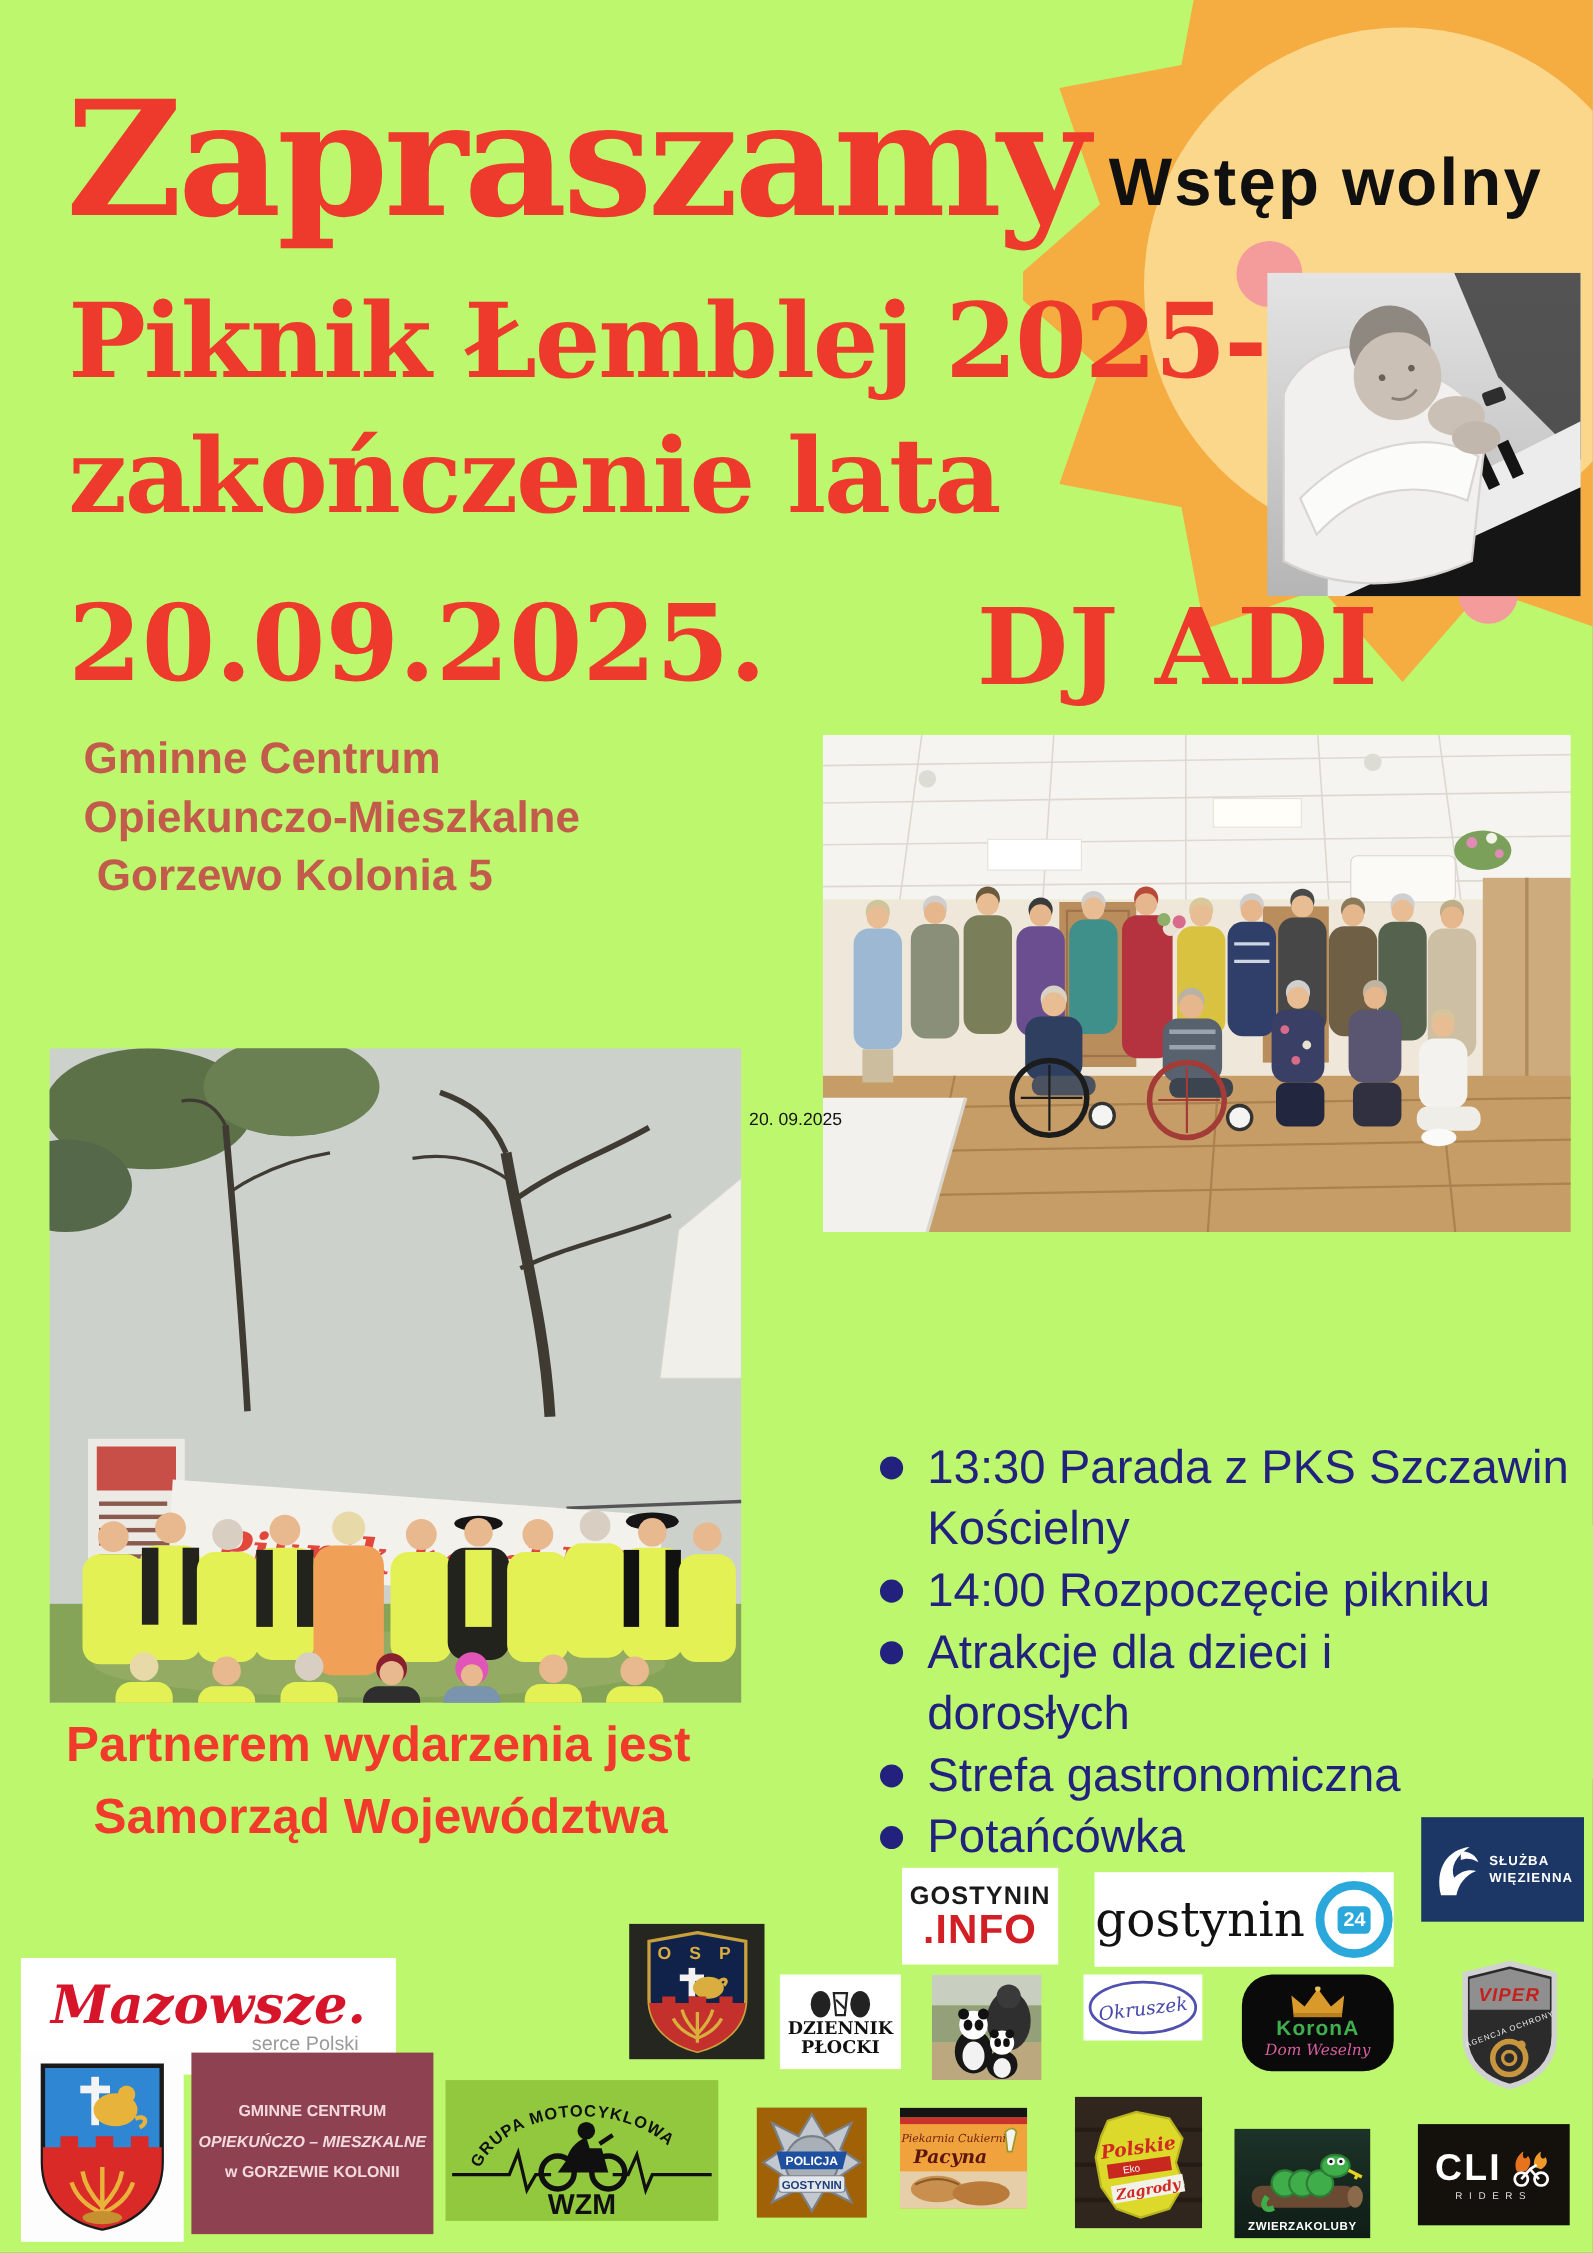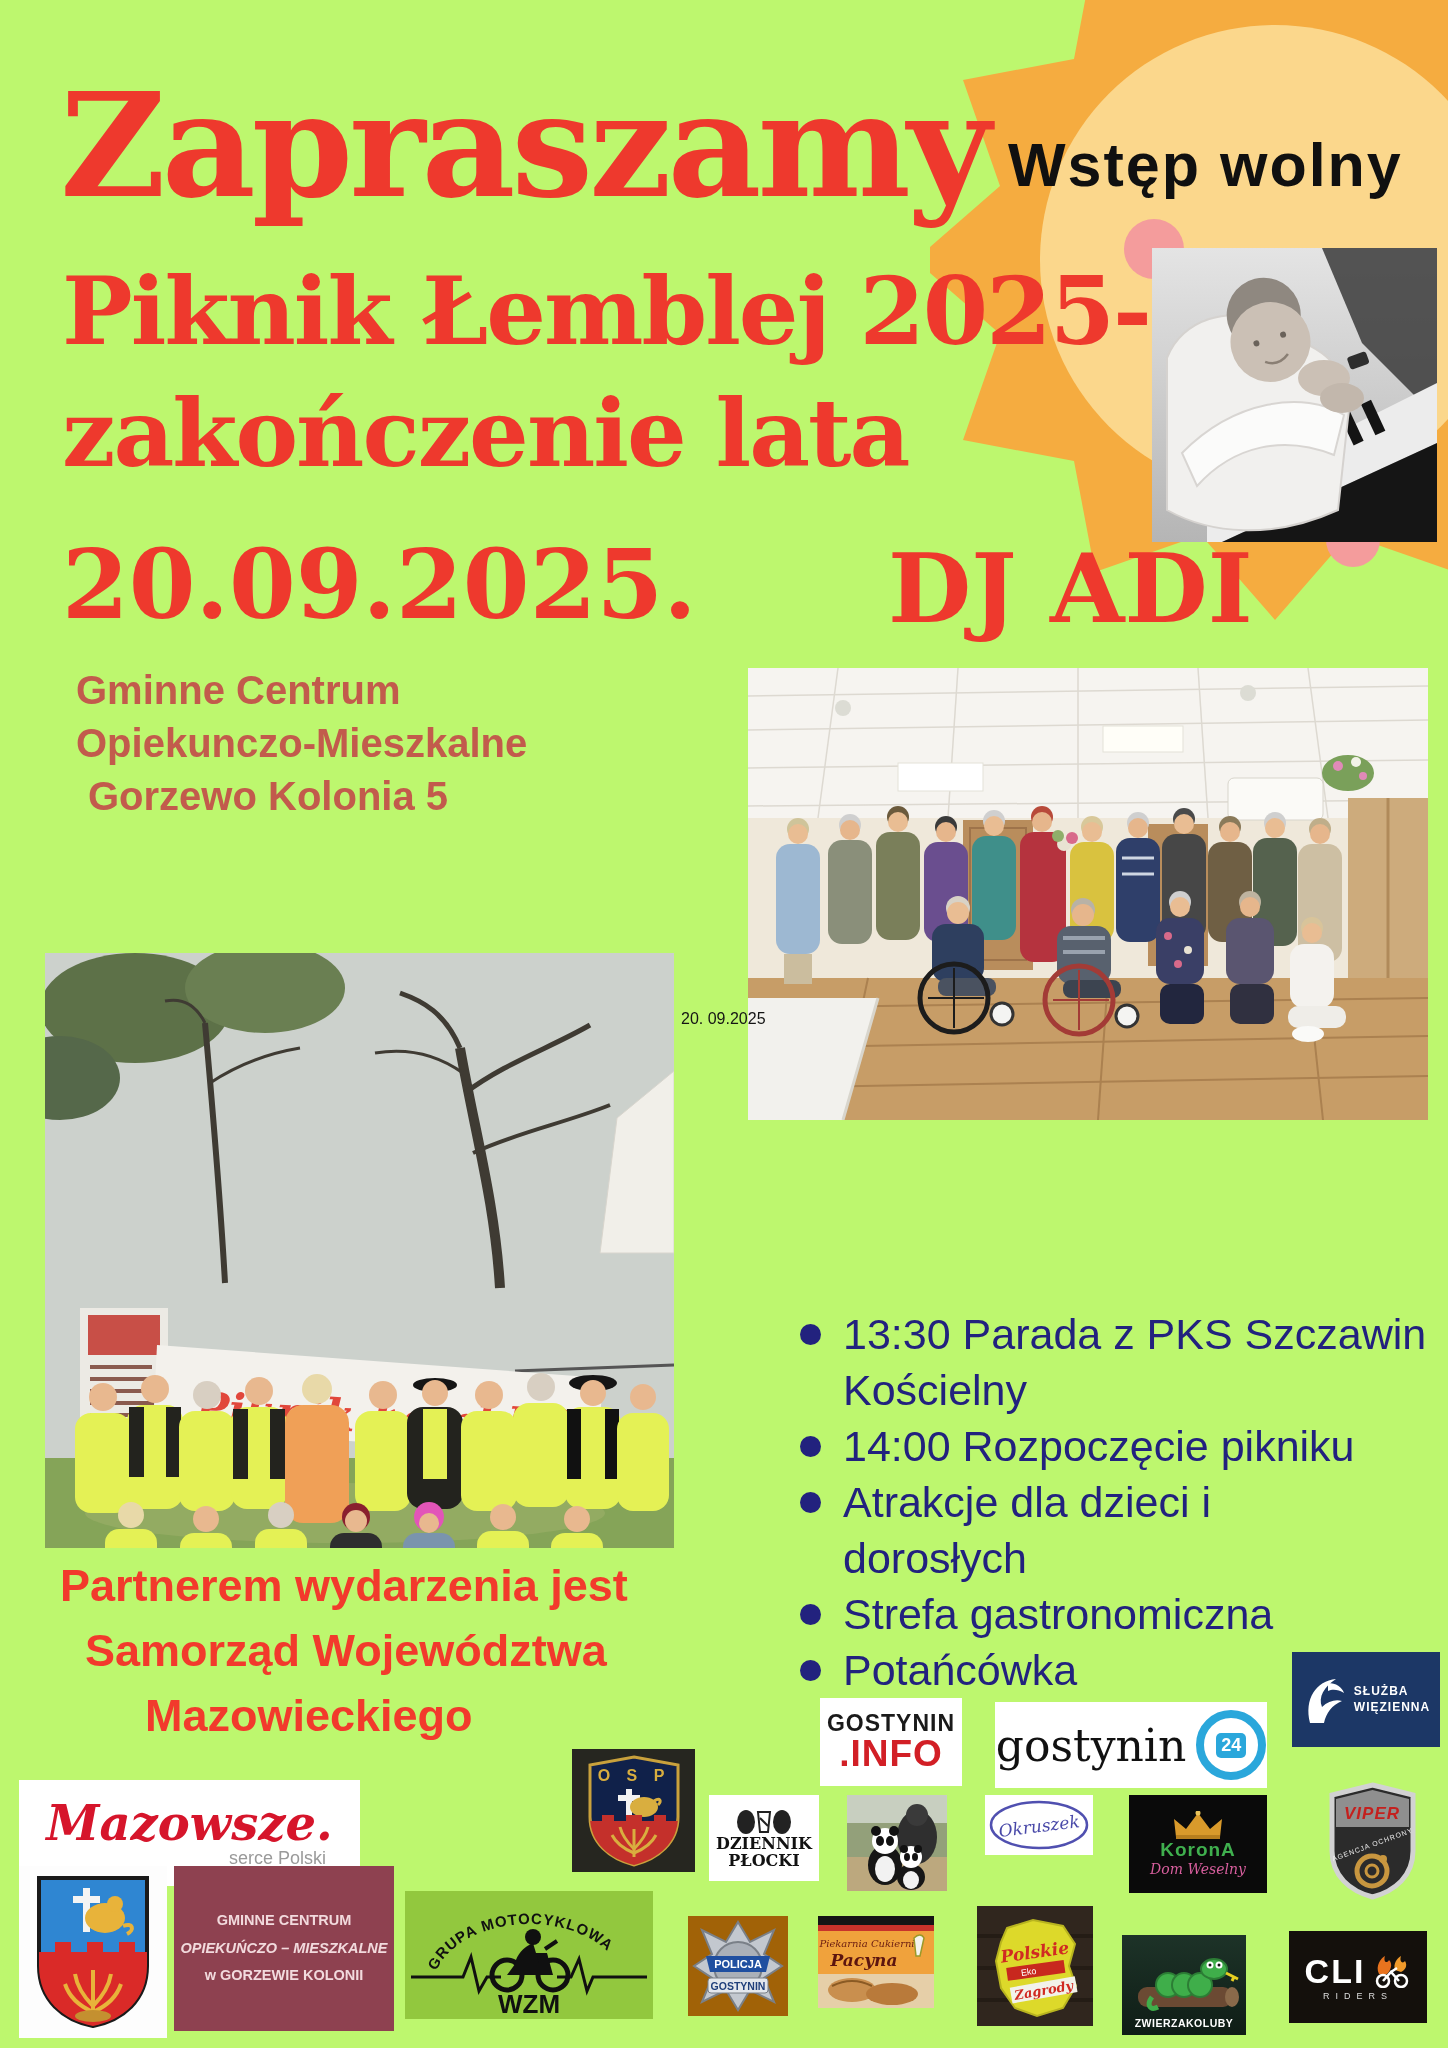--- a/index.html
+++ b/index.html
@@ -62,22 +62,22 @@
       flex-direction:column;line-height:1;margin-top:45px;}
   #logo-mazowsze .nm{font-family:"DejaVu Serif",serif;font-style:italic;font-weight:bold;
       font-size:48px;color:#D6152B;}
   #logo-mazowsze .tg{font-size:18px;color:#9a9a9a;align-self:flex-end;padding-right:34px;margin-top:2px;text-align:center;}
   #logo-osp{left:572px;top:1749px;width:123px;height:123px;background:#262620;}
   #logo-dziennik{left:709px;top:1795px;width:110px;height:86px;background:#fff;
       flex-direction:column;line-height:1.05;}
   #logo-dziennik .t{font-family:"DejaVu Serif",serif;font-weight:bold;font-size:16px;color:#111;}
   #logo-pandas{left:847px;top:1795px;width:100px;height:96px;}
   #logo-okruszek{left:985px;top:1795px;width:108px;height:60px;background:#fff;}
-  #logo-korona{left:1129px;top:1795px;width:138px;height:98px;background:#0a0a0a;
-      flex-direction:column;line-height:1.15;}
+  #logo-korona{left:1129px;top:1795px;width:138px;height:88px;background:#0a0a0a;
+      flex-direction:column;line-height:1.15;border-radius:28px;}
   #logo-korona .nm{color:#3faf4e;font-weight:800;font-size:19px;letter-spacing:1px;}
   #logo-korona .sub{color:#d85f9e;font-family:"DejaVu Serif",serif;font-style:italic;font-size:14px;}
   #logo-viper{left:1325px;top:1781px;width:95px;height:120px;}
   #logo-herb{left:19px;top:1866px;width:148px;height:172px;background:#fdfdfd;}
   #logo-gcom{left:174px;top:1866px;width:220px;height:165px;background:#8E4150;
       flex-direction:column;color:#F2DADD;font-weight:bold;font-size:14.5px;line-height:1.9;text-align:center;}
   #logo-gcom .it{font-style:italic;}
   #logo-wzm{left:405px;top:1891px;width:248px;height:128px;background:#92C83E;}
   #logo-policja{left:688px;top:1916px;width:100px;height:100px;background:#a16207;}
   #logo-pacyna{left:818px;top:1916px;width:116px;height:92px;}
@@ -427,21 +427,20 @@
         </g>
       <g transform="translate(506,552)">
           <circle cx="26" cy="14" r="13" fill="#e8b88f"></circle>
           <rect x="0" y="28" width="52" height="66" rx="14" fill="#e4f155"></rect>
         </g>
     </g>
   </svg>
 
   <div id="partner-1" class="abs partner-line">Partnerem wydarzenia jest</div>
   <div id="partner-2" class="abs partner-line">Samorząd Województwa</div>
-  <div id="partner-3" class="abs partner-line">Mazowieckiego</div>
 
   <div id="program-list" class="abs">
     <div class="prog-line">
         <span class="dot"></span>
         <span>13:30 Parada z PKS Szczawin</span>
       </div>
     <div class="prog-line nodot">
         <span class="dot"></span>
         <span>Kościelny</span>
       </div>

